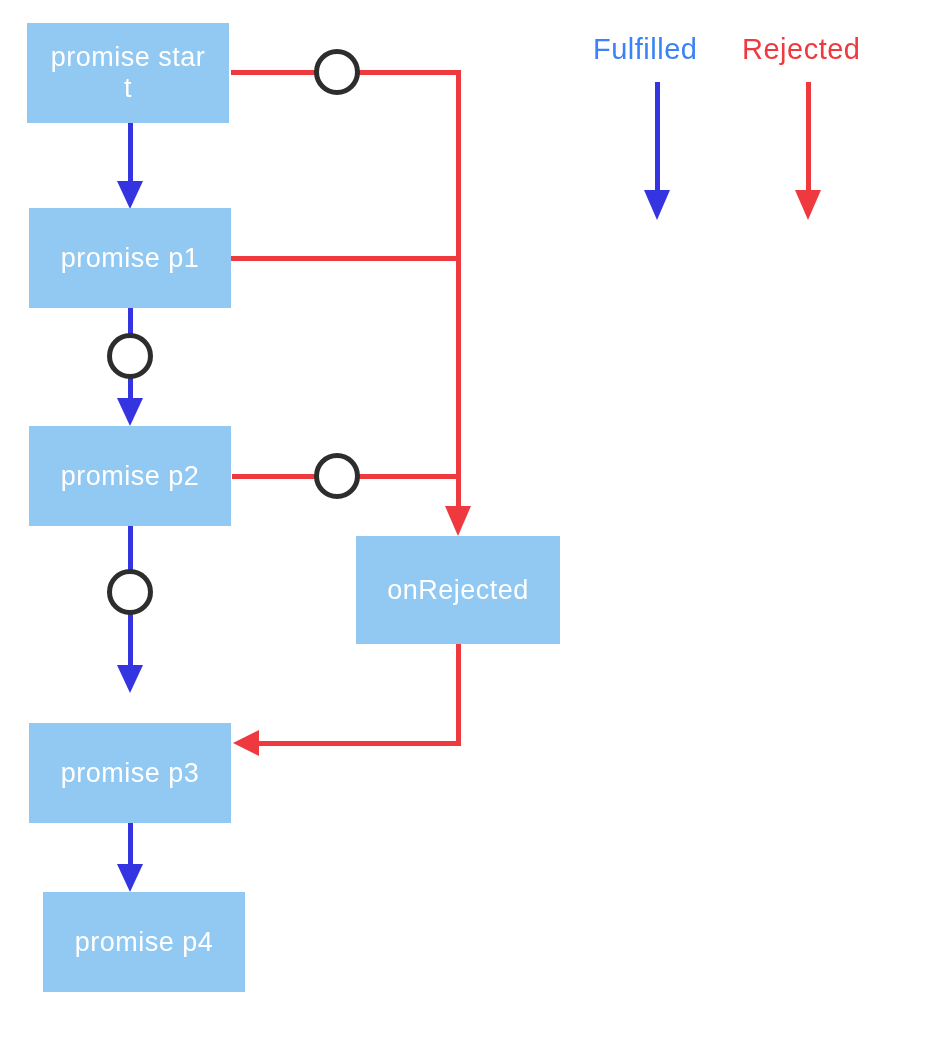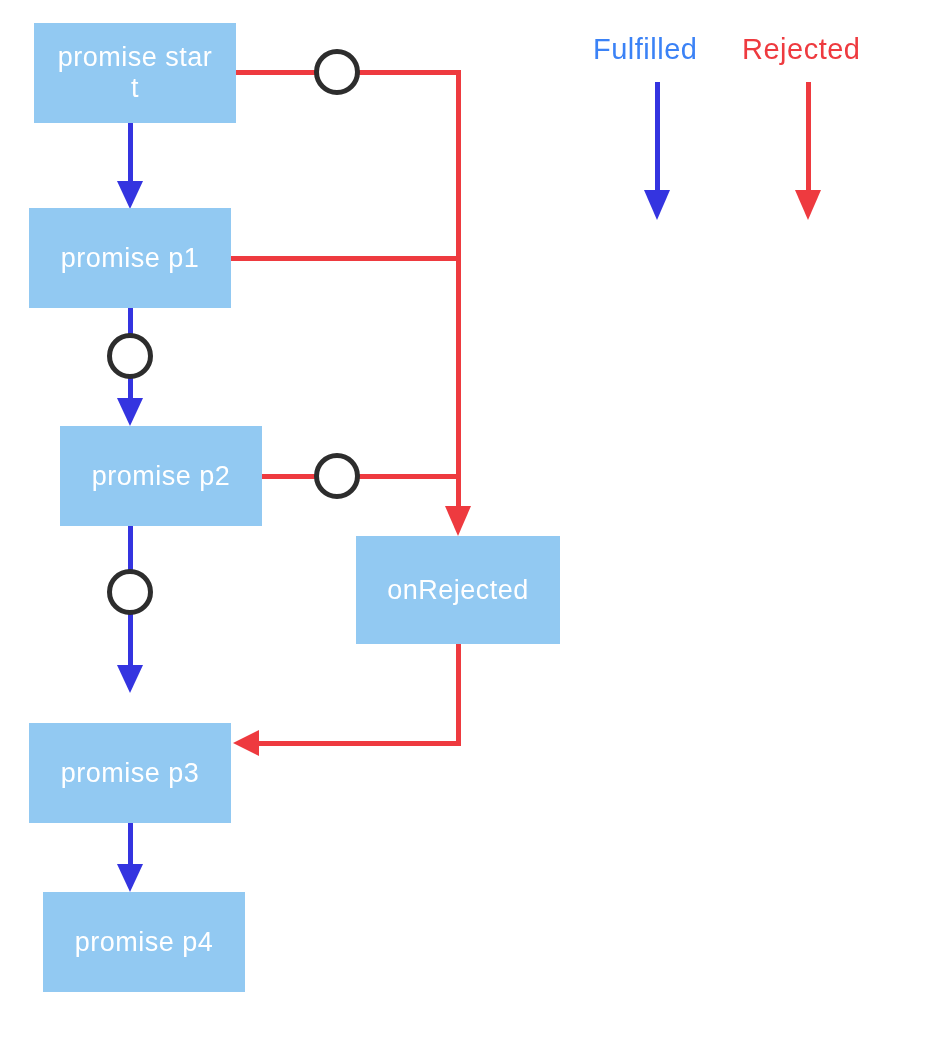--- a/index.html
+++ b/index.html
@@ -102,30 +102,30 @@
 
   <div class="seg red" style="left:456px; top:636px; width:5px; height:110px;"></div>
   <div class="seg red" style="left:259px; top:741px; width:202px; height:5px;"></div>
   <div class="tri tri-left-red" style="left:233px; top:730px;"></div>
 
   <div class="circle-marker" style="left:314px; top:49px;"></div>
   <div class="circle-marker" style="left:107px; top:333px;"></div>
   <div class="circle-marker" style="left:314px; top:453px;"></div>
   <div class="circle-marker" style="left:107px; top:569px;"></div>
 
-  <div class="node" style="left:34px; top:23px;  width:202px; height:100px; z-index:2;">
+  <div class="node" style="left:27px; top:23px;  width:202px; height:100px; z-index:2;">
     <span>promise star</span>
     <span>t</span>
   </div>
 
   <div class="node" style="left:29px; top:208px; width:202px; height:100px; z-index:2;">
     <span>promise p1</span>
   </div>
 
-  <div class="node" style="left:29px; top:426px; width:202px; height:100px; z-index:2;margin-left:31px;">
+  <div class="node" style="left:29px; top:426px; width:202px; height:100px; z-index:2;">
     <span>promise p2</span>
   </div>
 
   <div class="node" style="left:29px; top:723px; width:202px; height:100px; z-index:2;">
     <span>promise p3</span>
   </div>
 
   <div class="node" style="left:43px; top:892px; width:202px; height:100px; z-index:2;">
     <span>promise p4</span>
   </div>

